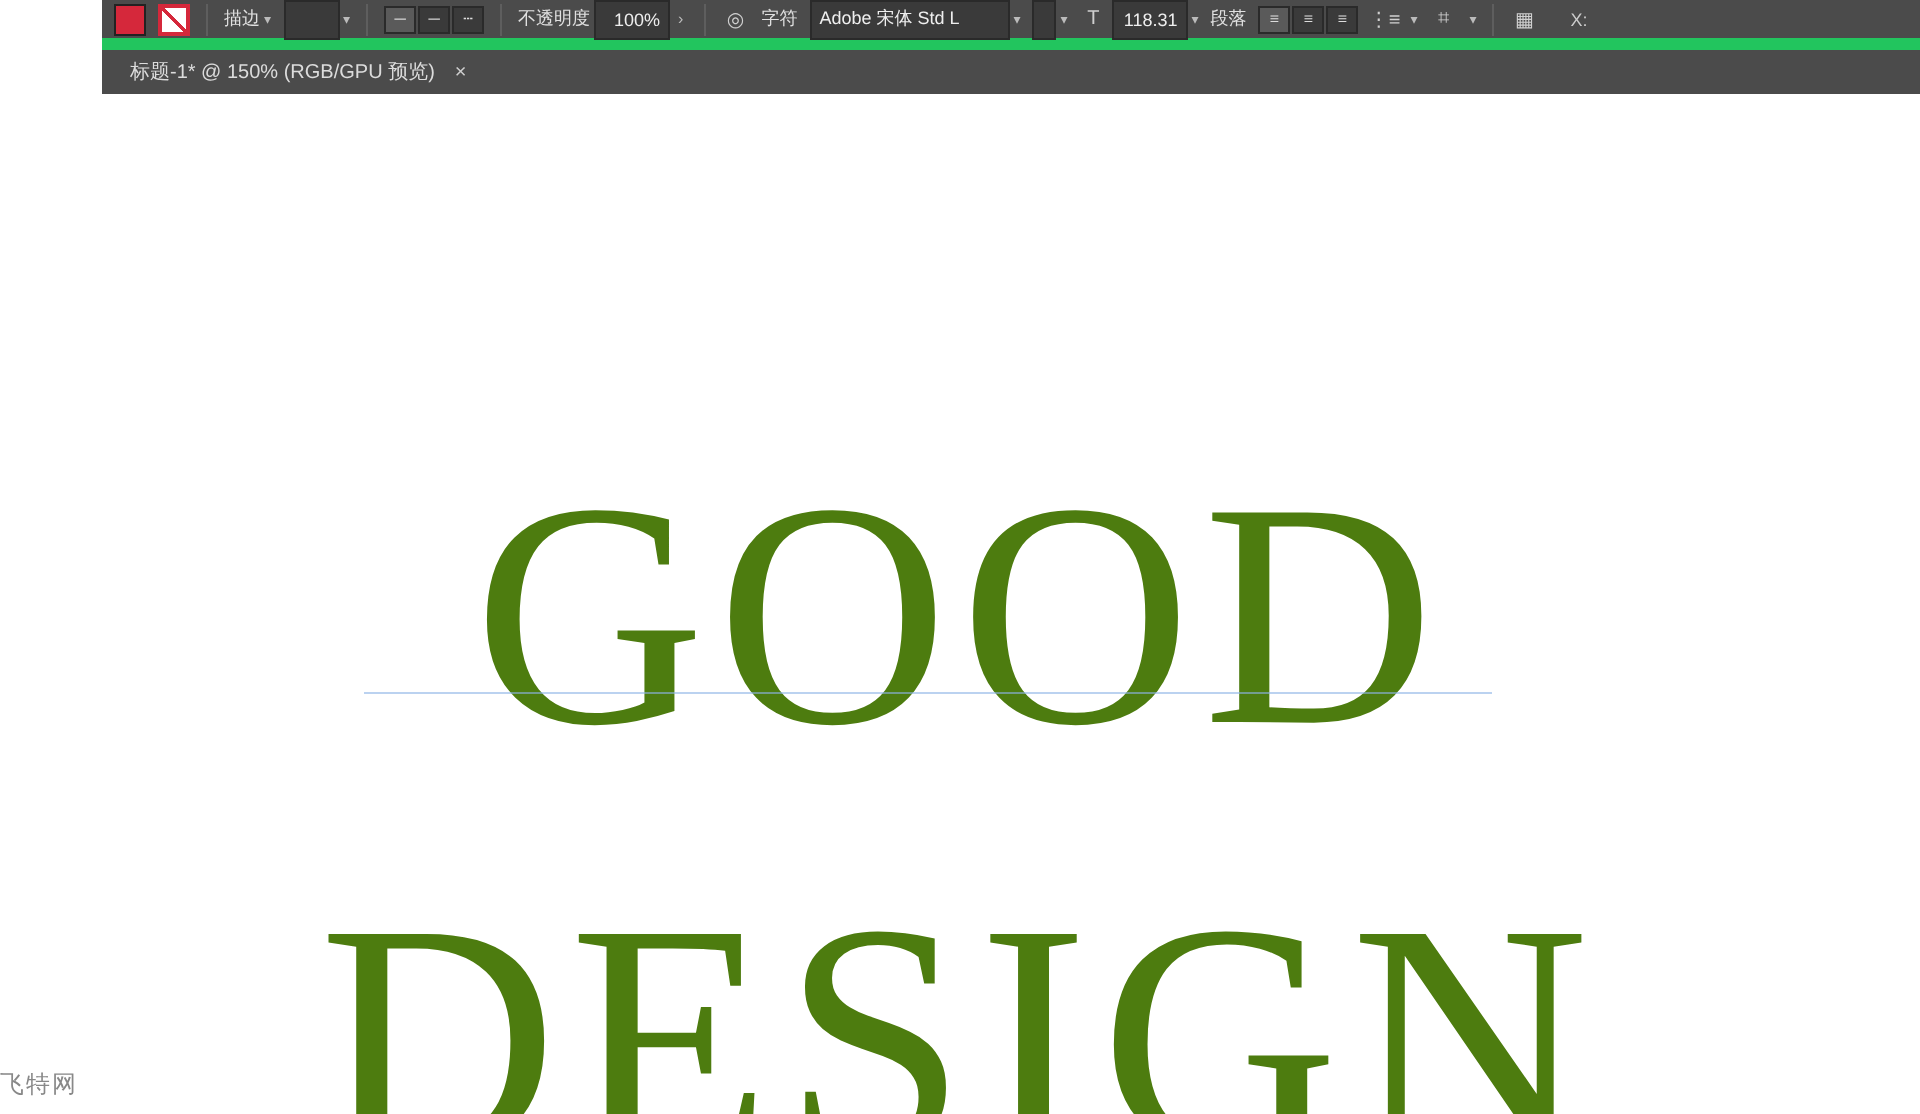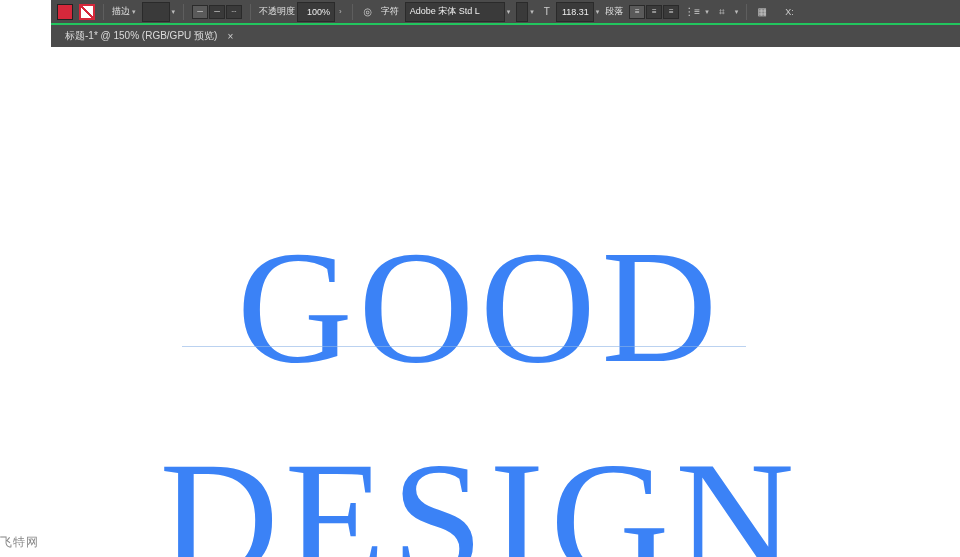--- a/index.html
+++ b/index.html
@@ -1,42 +1,42 @@
 <!DOCTYPE html>
 <html><head>
 <meta charset="utf-8">
 <style>
   * { margin:0; padding:0; box-sizing:border-box; }
   html,body { width:960px; height:557px; overflow:hidden; font-family: Tahoma, "Microsoft YaHei", sans-serif; }
   body { background:#ffffff; border:1px solid #bbb; }
 
   .topbar { position:absolute; left:51px; right:0; top:0; height:47px; background:#4b4b4b; color:#ddd; font-size:9px; }
   .row { display:flex; align-items:center; gap:6px; padding:0 6px; }
-  .row1 { height:25px; border-bottom:2px solid #22c55e; }
+  .row1 { height:25px; border-bottom:6px solid #22c55e; }
   .row2 { height:22px; }
 
   .swatch-fill { width:16px; height:16px; background:#d5283b; border:1px solid #222; }
   .swatch-stroke { width:16px; height:16px; border:2px solid #d5283b; background:linear-gradient(to top right, transparent 45%, #d5283b 45%, #d5283b 55%, transparent 55%), #fff; }
 
   .dd { display:flex; align-items:center; gap:2px; color:#e0e0e0; cursor:pointer; }
   .chev { font-size:7px; color:#bbb; }
   .sep { width:1px; height:16px; background:#5e5e5e; margin:0 2px; }
 
   .ico { width:14px; height:14px; display:flex; align-items:center; justify-content:center; color:#cfcfcf; font-size:10px; cursor:pointer; }
   .numbox { display:flex; align-items:center; background:#3a3a3a; border:1px solid #2a2a2a; height:20px; padding:0 4px; min-width:38px; color:#eee; justify-content:flex-end; }
   .arrow { font-size:8px; color:#bbb; padding:0 2px; cursor:pointer; }
   .radiogrp { display:flex; gap:1px; }
   .radiogrp .opt { width:16px; height:14px; background:#3a3a3a; border:1px solid #2a2a2a; display:flex; align-items:center; justify-content:center; font-size:8px; cursor:pointer; }
   .radiogrp .opt.on { background:#5a5a5a; }
 
   .tab { display:inline-flex; align-items:center; background:#4b4b4b; color:#dcdcdc; font-size:10px; padding:2px 8px 2px 6px; height:18px; margin-left:2px; gap:10px; }
   .tab .x { font-size:10px; color:#cfcfcf; cursor:pointer; }
 
   .canvas { position:absolute; left:0; right:0; top:47px; bottom:0; background:#fff; }
-  .bigtext { position:absolute; width:100%; text-align:center; color:#3b82f6; font-family:"Times New Roman", "Songti SC", serif; font-weight:500; letter-spacing:6px; }
+  .bigtext { position:absolute; width:100%; text-align:center; color:#4d7c0f; font-family:"Times New Roman", "Songti SC", serif; font-weight:500; letter-spacing:6px; }
   .l1 { top:180px; font-size:160px; line-height:1; }
   .l2 { top:390px; font-size:165px; line-height:1; }
   .guide { position:absolute; height:1px; background:#8db4e6; opacity:0.6; }
   .guide.g1 { left:182px; width:564px; top:299px; }
 
   .watermark { position:absolute; bottom:6px; left:0; right:0; font-size:12px; color:#888; letter-spacing:1px; }
   .watermark span { display:block; }
 
   .leftedge { position:absolute; left:0; top:0; width:51px; height:47px; background:#ffffff; }
 </style>

